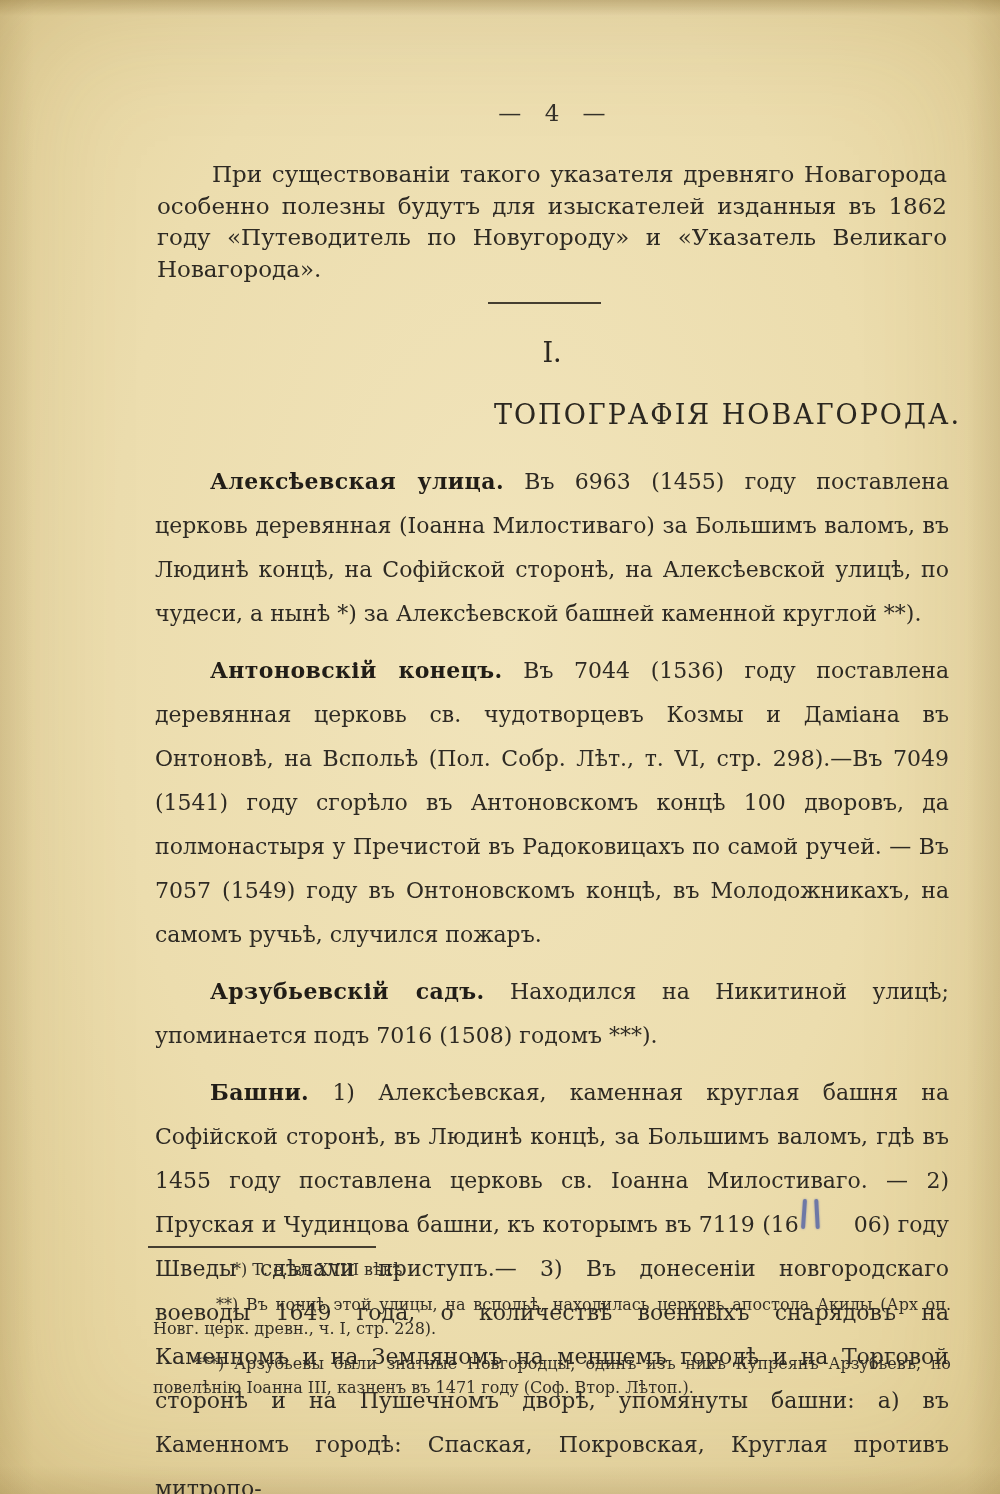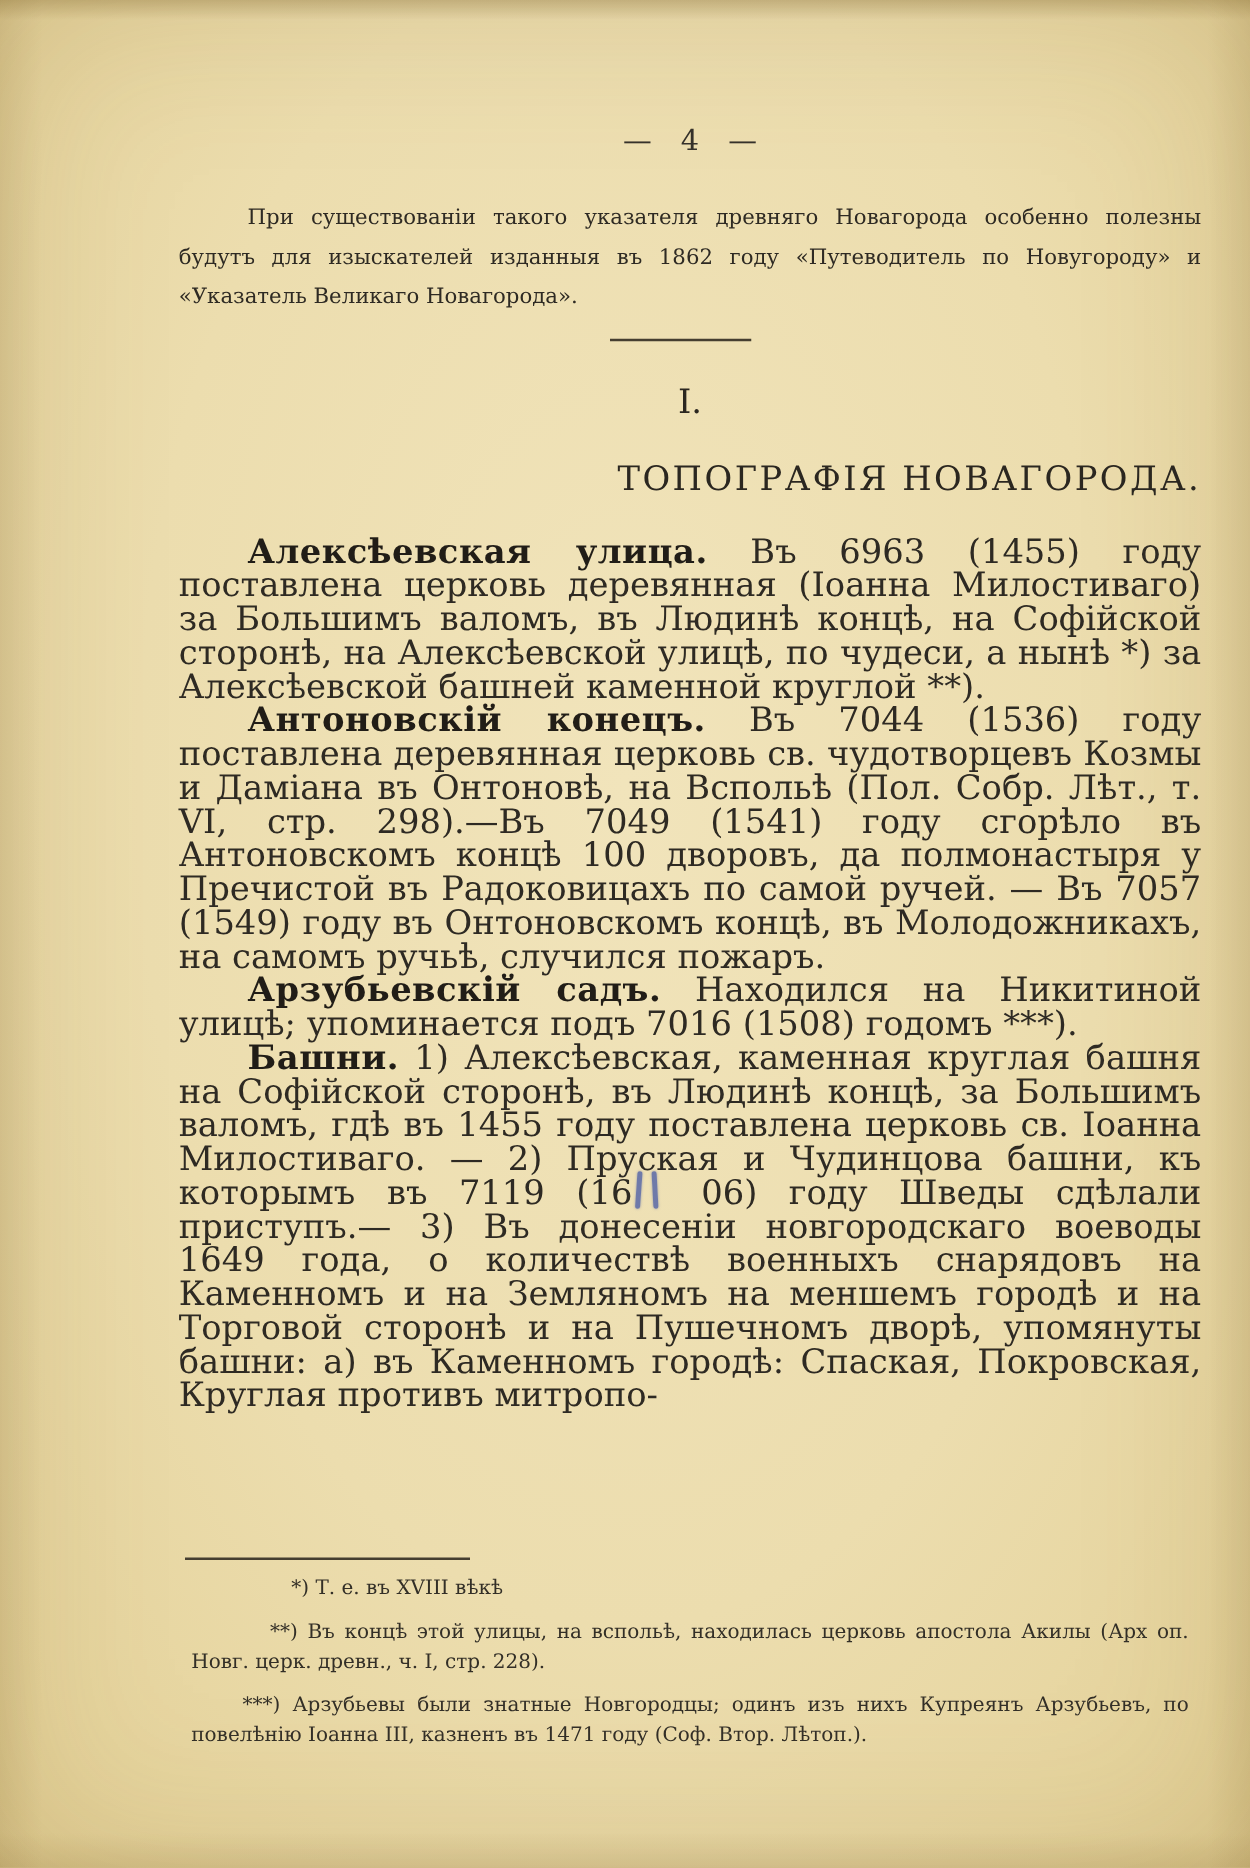--- a/index.html
+++ b/index.html
@@ -23,39 +23,39 @@
   .content{
     position:absolute;left:143px;top:0;width:818px;
   }
   .page-number{
     margin-top:100px;height:26px;
     text-align:center;font-size:23px;line-height:26px;
     word-spacing:16px;color:#35312a;
   }
   .intro{margin-top:33px;}
   .intro p{
-    margin:0;font-size:17px;line-height:31.5px;
+    margin:14px;font-size:23px;line-height:31.5px;
     text-align:justify;text-indent:55px;
   }
   .divider{
     width:113px;height:2px;background:#453e30;
     margin:17px auto 0;position:relative;left:-8px;
   }
   .numeral{
     margin-top:33px;text-align:center;
     font-size:27px;line-height:32px;color:#2b2720;
   }
   .title{
     margin-top:29px;text-align:right;
     font-size:27px;line-height:33px;letter-spacing:2px;color:#2b2720;
     white-space:nowrap;
   }
   .entries{margin-top:28px;}
   .entries p{
-    margin:0;font-size:27px;line-height:27px;
+    margin:12px;font-size:22px;line-height:44px;
     text-align:justify;text-indent:55px;
   }
   .term{font-weight:bold;color:#211d17;letter-spacing:.4px;}
   .ref-italic{font-style:italic;}
   .ink-marked{position:relative;display:inline-block;}
   .ink-marked::before,
   .ink-marked::after{
     content:"";position:absolute;border-radius:2px;
     background:rgba(74,92,165,.78);
     box-shadow:0 0 2px rgba(74,92,165,.55);

